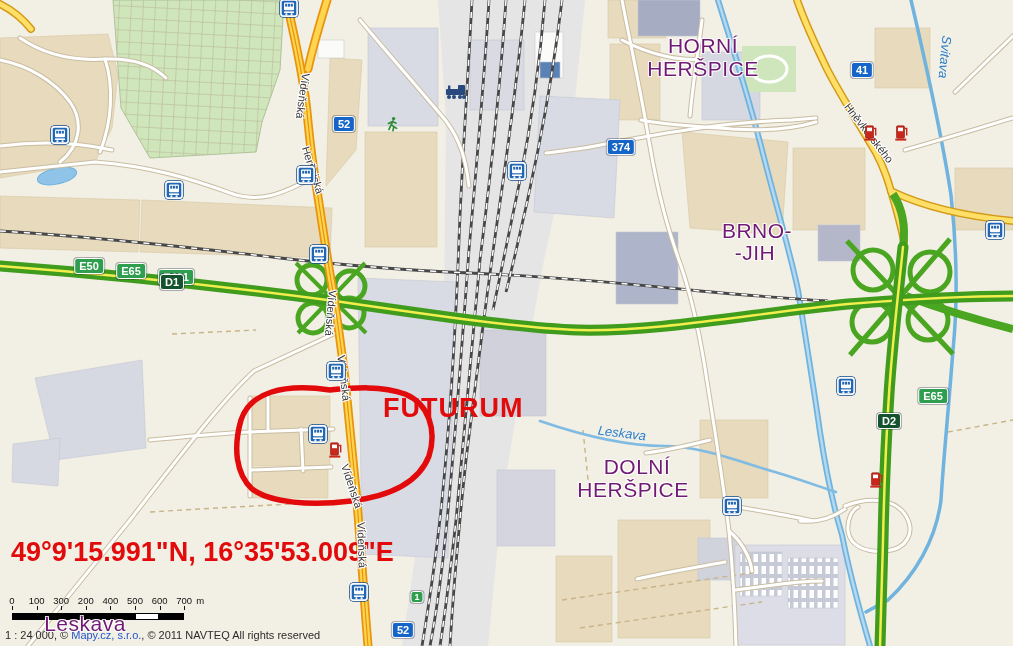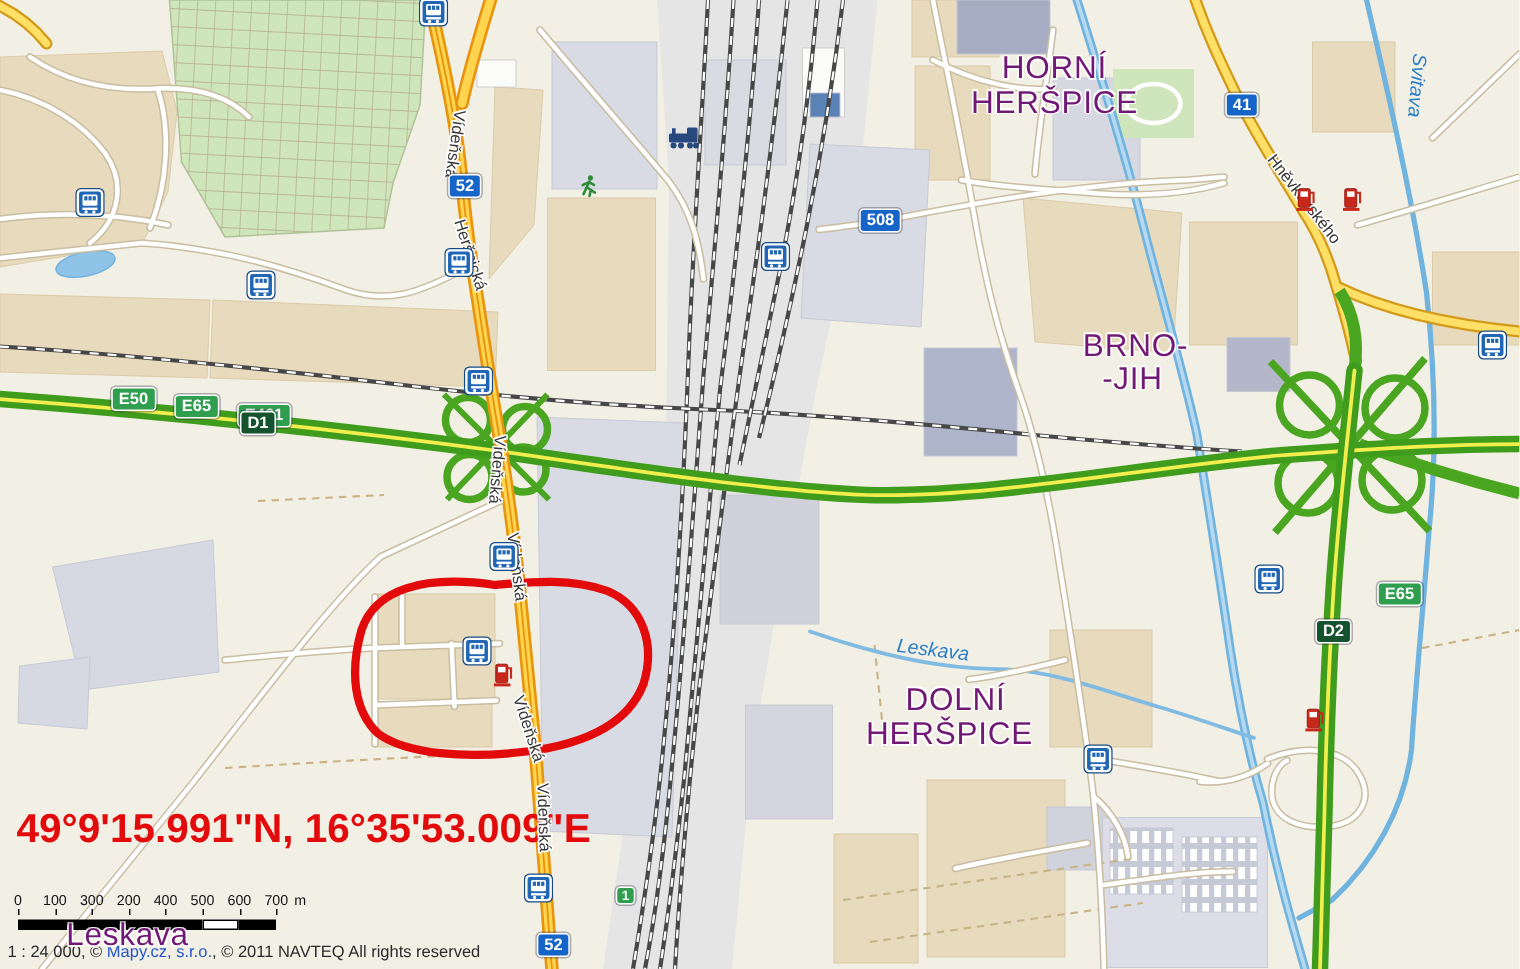--- a/index.html
+++ b/index.html
@@ -4,21 +4,21 @@
 <style>
   html,body{margin:0;padding:0;background:#fff;font-family:"Liberation Sans",sans-serif;}
   #map-container{position:relative;width:1013px;height:646px;overflow:hidden;background:#f2efe4;}
   #map-svg{position:absolute;left:0;top:0;}
   #label-layer{position:absolute;left:0;top:0;width:1013px;height:646px;pointer-events:none;}
   .halo{text-shadow:-1px -1px 0 #fff,1px -1px 0 #fff,-1px 1px 0 #fff,1px 1px 0 #fff,0 -1px 0 #fff,0 1px 0 #fff,-1px 0 0 #fff,1px 0 0 #fff;}
   .place-label{position:absolute;transform:translate(-50%,-50%);font-size:21px;color:#701a75;letter-spacing:.5px;white-space:nowrap;text-shadow:-1px -1px 0 rgba(255,255,255,.85),1px -1px 0 rgba(255,255,255,.85),-1px 1px 0 rgba(255,255,255,.85),1px 1px 0 rgba(255,255,255,.85);}
   .street-label{position:absolute;font-size:11px;color:#38383a;white-space:nowrap;}
   .water-label{position:absolute;font-size:13px;font-style:italic;color:#2d7dc3;white-space:nowrap;text-shadow:0 0 2px #eef6fb;}
   .shield{position:absolute;transform:translate(-50%,-50%);font-size:11px;font-weight:bold;color:#fff;padding:1px 4px;border:1.5px solid #fff;border-radius:3px;box-shadow:0 0 0 1px rgba(40,40,60,.35);white-space:nowrap;line-height:12px;}
-  .shield-blue{background:#1565c8;}
+  .shield-blue{background:#1565c8;margin-left:34px;}
   .shield-green{background:#2f9e4f;margin-left:44px;}
   .shield-red{background:#14532d;}
   .shield-sm{font-size:9px;padding:0 3px;line-height:10px;}
   .map-icon{position:absolute;transform:translate(-50%,-50%);line-height:0;}
   .annotation{position:absolute;font-weight:bold;color:#e20a0a;white-space:nowrap;}
   #futurum-label{font-size:27px;letter-spacing:1px;left:383px;top:393px;}
   #coordinates-label{font-size:27px;left:11px;top:537px;}
   #scale-bar{position:absolute;left:10px;top:595px;width:210px;height:32px;color:#111;}
   .scale-tick-label{position:absolute;top:0;transform:translateX(-50%);font-size:9.5px;}
   .scale-tick-mark{position:absolute;top:11px;width:1px;height:4px;background:#111;}
@@ -259,20 +259,21 @@
     <path d="M327,0 C320,23 313,46 308,69" stroke="#e8940e" stroke-width="9"></path>
     <path d="M286,0 C297,46 305,86 308,122 C311,152 313,167 316,184 C321,216 326,251 332,286 C337,316 341,346 345,379 C349,421 353,461 357,501 C360,536 363,581 366,621 L368,646" stroke="#ffd44f" stroke-width="5.5"></path>
     <path d="M327,0 C320,23 313,46 308,69" stroke="#ffd44f" stroke-width="5.5"></path>
     <path d="M286,0 C297,46 305,86 308,122 C311,152 313,167 316,184 C321,216 326,251 332,286 C337,316 341,346 345,379 C349,421 353,461 357,501 C360,536 363,581 366,621 L368,646" stroke="#e8940e" stroke-width="1.2"></path>
   </g>
 
   <path d="M330,390 C282,383 250,393 241,420 C233,448 236,474 252,489 C271,503 311,506 351,501 C391,496 419,482 429,456 C437,430 429,404 405,394 C381,385 352,388 330,390 Z" fill="none" stroke="#e20a0a" stroke-width="5.5" stroke-linecap="round"></path>
 </svg>
 
 <div id="label-layer">
+  <div class="annotation" id="futurum-label">FUTURUM</div>
   <div class="annotation" id="coordinates-label">49°9'15.991"N, 16°35'53.009"E</div>
 
   <div id="scale-bar">
     <div id="scale-ticks">
           <span class="scale-tick-label" style="left: 2px;">0</span>
           <span class="scale-tick-mark" style="left: 2px;"></span>
           <span class="scale-tick-label" style="left: 26.6px; text-align: center;">100</span>
           <span class="scale-tick-mark" style="left: 26.6px;"></span>
           <span class="scale-tick-label" style="left: 51.2px;">300</span>
           <span class="scale-tick-mark" style="left: 51.2px;"></span>
@@ -306,21 +307,21 @@
       <div class="street-label halo" style="left: 303px; top: 96px; transform: translate(-50%, -50%) rotate(98deg);">Vídeňská</div>
       <div class="street-label halo" style="left: 313px; top: 170px; transform: translate(-50%, -50%) rotate(72deg);">Heršpická</div>
       <div class="street-label halo" style="left: 331px; top: 313px; transform: translate(-50%, -50%) rotate(95deg);">Vídeňská</div>
       <div class="street-label halo" style="left: 344px; top: 378px; transform: translate(-50%, -50%) rotate(83deg);">Vídeňská</div>
       <div class="street-label halo" style="left: 352px; top: 486px; transform: translate(-50%, -50%) rotate(72deg);">Vídeňská</div>
       <div class="street-label halo" style="left: 362px; top: 545px; transform: translate(-50%, -50%) rotate(88deg);">Vídeňská</div>
       <div class="street-label halo" style="left: 869px; top: 133px; transform: translate(-50%, -50%) rotate(52deg);">Hněvkovského</div>
       <div class="water-label" style="left: 945px; top: 57px; transform: translate(-50%, -50%) rotate(95deg);">Svitava</div>
       <div class="water-label" style="left: 622px; top: 433px; transform: translate(-50%, -50%) rotate(7deg);">Leskava</div>
       <div class="shield shield-blue" style="left: 310px; top: 124px;">52</div>
-      <div class="shield shield-blue" style="left: 587px; top: 147px;">508</div>
+      <div class="shield shield-blue" style="left: 587px; top: 147px;">374</div>
       <div class="shield shield-blue" style="left: 828px; top: 70px;">41</div>
       <div class="shield shield-blue" style="left: 369px; top: 630px;">52</div>
       <div class="shield shield-green" style="left: 45px; top: 266px;">E50</div>
       <div class="shield shield-green" style="left: 87px; top: 271px;">E65</div>
       <div class="shield shield-green" style="left: 132px; top: 277px;">E461</div>
       <div class="shield shield-red" style="left: 172px; top: 282px;">D1</div>
       <div class="shield shield-green" style="left: 889px; top: 396px;">E65</div>
       <div class="shield shield-red" style="left: 889px; top: 421px;">D2</div>
       <div class="shield shield-green shield-sm" style="left: 373px; top: 597px;">1</div>
       <div class="map-icon" style="left: 60px; top: 135px;"><svg width="20" height="20" viewBox="0 0 20 20">

